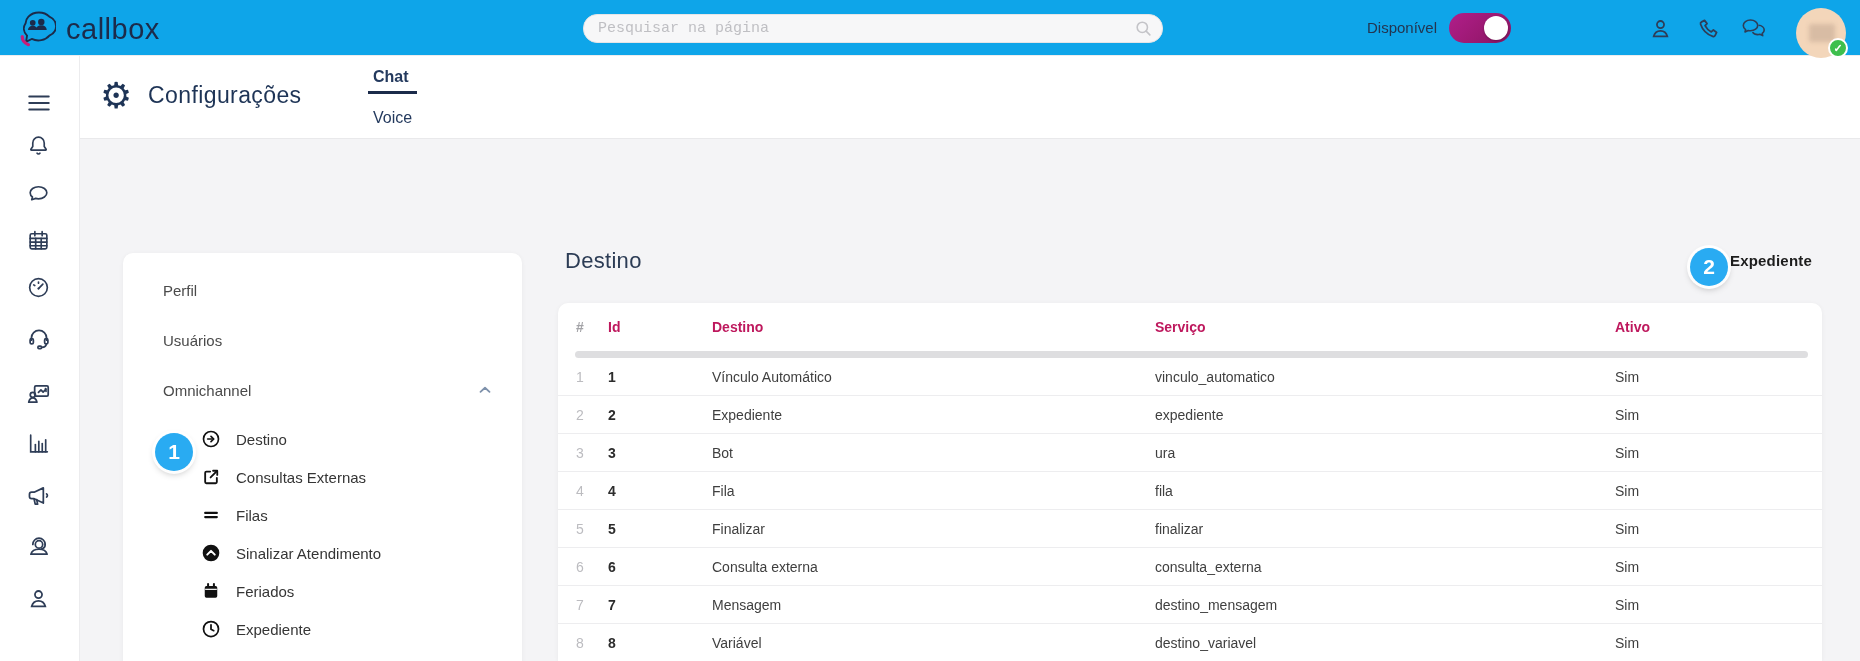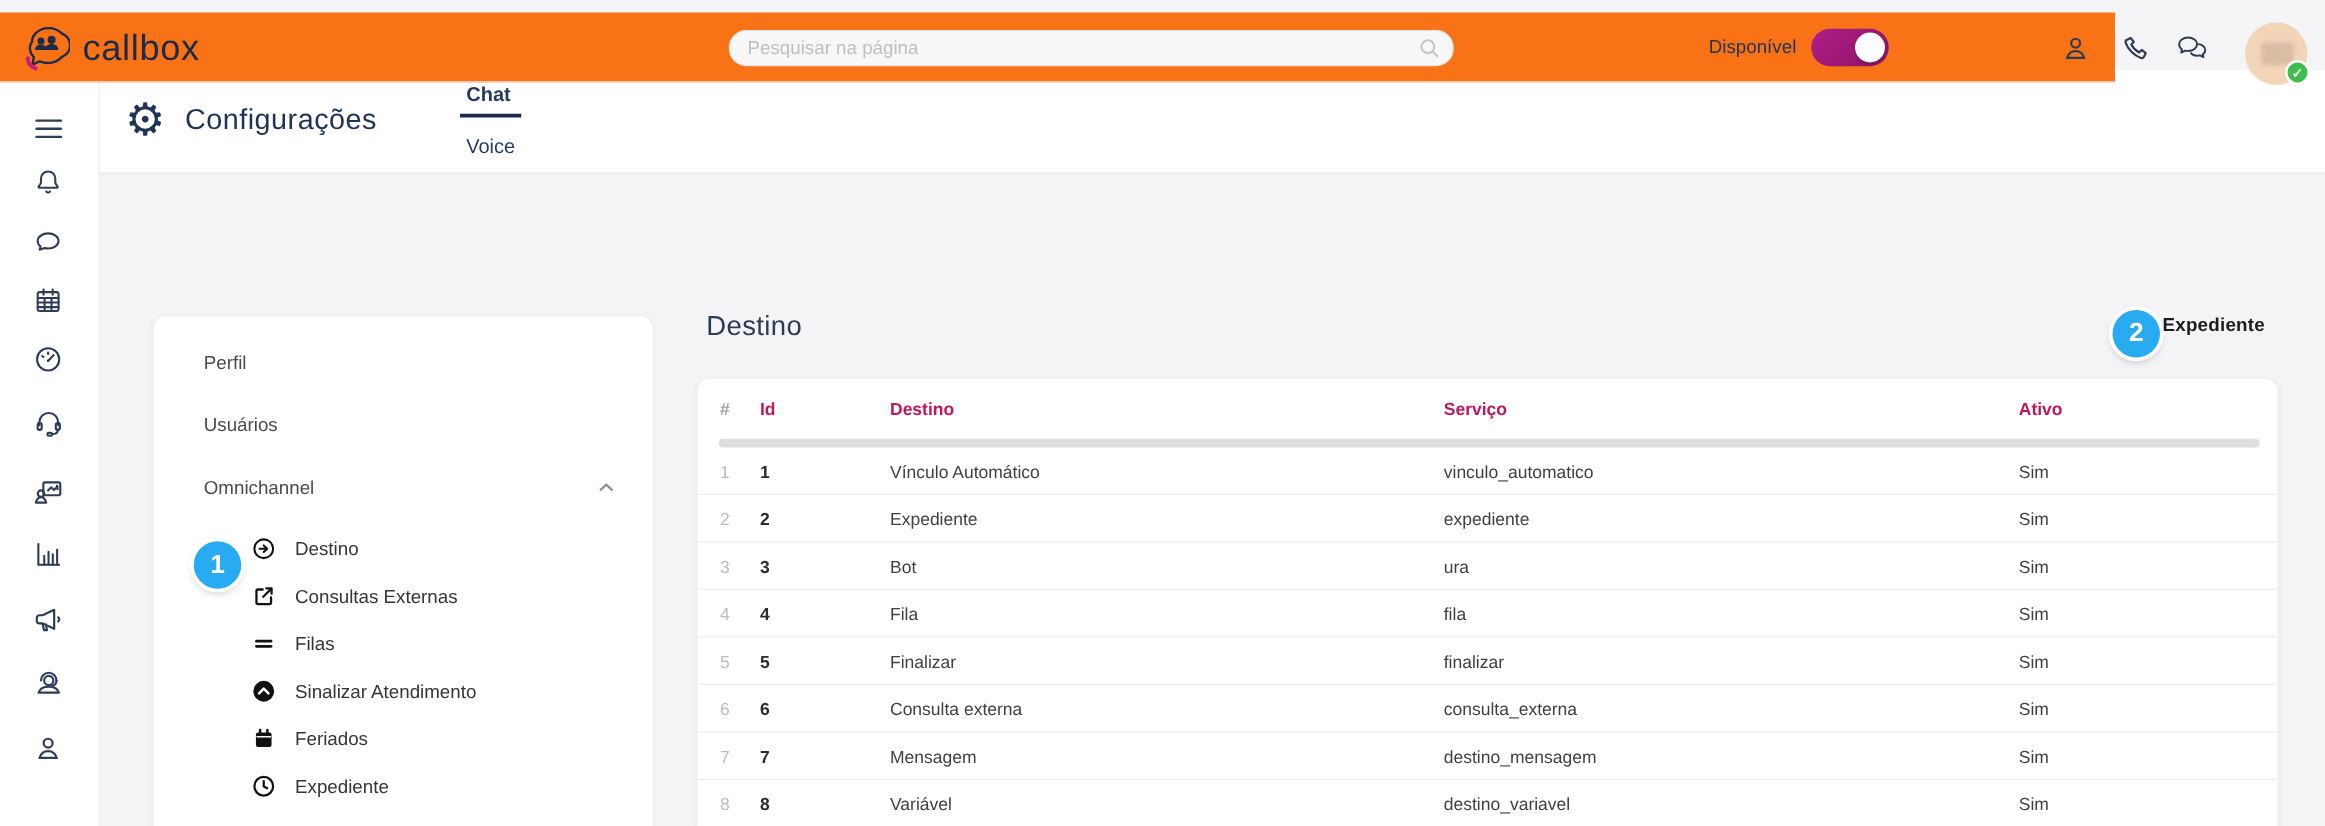--- a/index.html
+++ b/index.html
@@ -7,30 +7,30 @@
   body {
     font-family:"Liberation Sans", sans-serif;
     background:#f4f4f6;
     color:#333;
     position:relative;
   }
   svg { display:block; }
 
   
   .topbar {
-    position:absolute; left:0; top:0; width:1692px; height:56px;
-    background:#f97316; border-bottom:1px solid #ececee; z-index:30;margin-top:10px;
+    position:absolute; left:0; top:0; width:1860px; height:56px;
+    background:#0ea5e9; border-bottom:1px solid #ececee; z-index:30;
   }
   .logo { position:absolute; left:18px; top:10px; display:flex; align-items:center; gap:10px; }
   .logo-text { font-size:29px; color:#1c2b4a; letter-spacing:0.5px; font-weight:500; }
   .search-wrap { position:absolute; left:583px; top:14px; width:580px; height:29px; }
   .search-input {
     width:100%; height:100%; background:#f7f7f8; border:1px solid #e5e5e7;
     border-radius:14px; padding:0 40px 0 14px; font-size:15px; color:#555;
-    font-family:Liberation Sans, sans-serif; outline:none;
+    font-family:Liberation Mono, monospace; outline:none;
   }
   .search-input::placeholder { color:#bfbfc3; }
   .search-icon { position:absolute; right:10px; top:5px; }
   .avail-label { position:absolute; left:1367px; top:19px; font-size:15px; color:#233550; }
   .toggle {
     position:absolute; left:1449px; top:13px; width:62px; height:30px; border-radius:15px;
     background:linear-gradient(135deg,#b01e8a 0%, #9c1973 55%, #851560 100%);
     cursor:pointer;
   }
   .toggle-knob {

